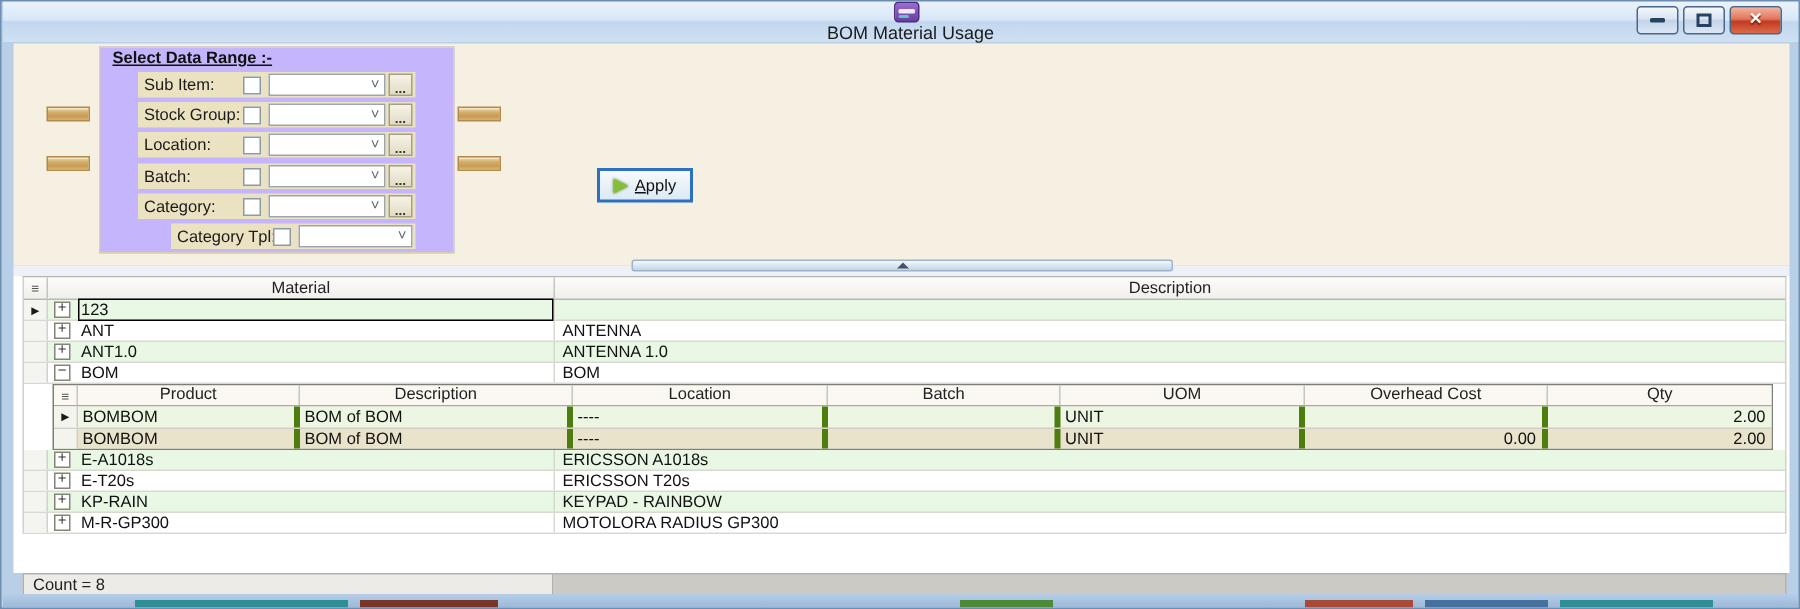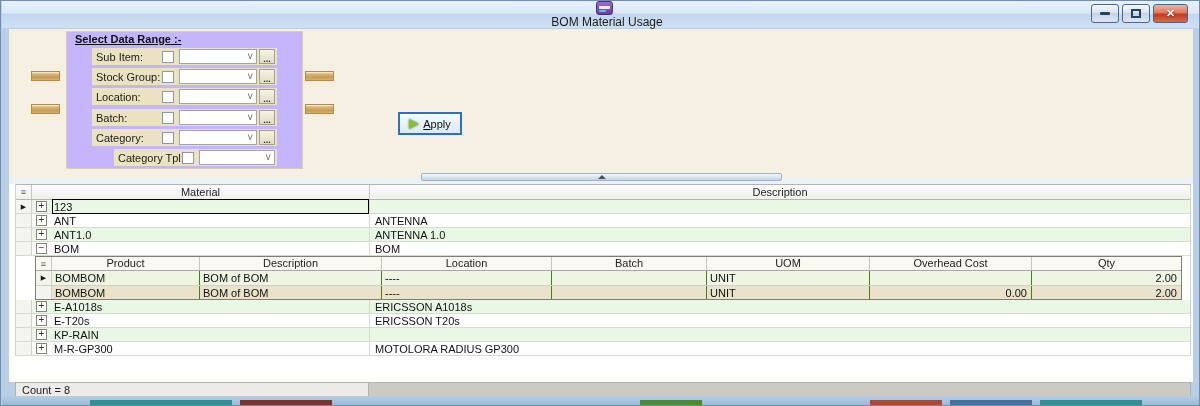--- a/index.html
+++ b/index.html
@@ -65,21 +65,21 @@
   .row-white { background:#ffffff; }
   .focus-ring { position:absolute; left:20px; right:0; top:-1px; bottom:-1px; border:1px solid #000; pointer-events:none; }
   
   .detail { margin-left:19px; width:1147px; border:1px solid #7e7e78; background:#fff; }
   .d-header { height:14px; display:flex; background:#faf8f1; border-bottom:1px solid #a8a8a0; }
   .d-corner { width:16px; flex:none; border-right:1px solid #c6c6be; display:flex; align-items:center; justify-content:center; font-size:9px; color:#555; }
   .d-h-cell { line-height:13px; text-align:center; color:#222; border-right:1px solid #c6c6be; }
   .d-row { height:14px; display:flex; }
   .d-row + .d-row { border-top:1px solid #d0d0c6; }
   .d-ind { width:16px; flex:none; background:#f4f4ee; border-right:1px solid #cfcfc5; display:flex; align-items:center; justify-content:center; font-size:7px; color:#1a1a1a; }
-  .d-cell { display:flex; align-items:center; padding-left:3px; border-right:1px solid #4d7c0f; overflow:hidden; white-space:nowrap; }
+  .d-cell { display:flex; align-items:center; padding-left:3px; border-right:4px solid #4d7c0f; overflow:hidden; white-space:nowrap; }
   .d-num { justify-content:flex-end; padding-right:4px; padding-left:0; }
   .c-product { width:148px; flex:none; } .c-desc { width:182px; flex:none; }
   .c-loc { width:170px; flex:none; }    .c-batch { width:155px; flex:none; }
   .c-uom { width:163px; flex:none; }    .c-ovh { width:162px; flex:none; }
   .c-qty { flex:1; border-right:none; }
   .d-green { background:#edf6e2; } .d-tan { background:#e9e3cb; }
   
   .statusbar { position:absolute; left:14px; top:381px; width:1176px; height:16px; display:flex; font-size:11px; color:#222; }
   .status-left { width:354px; flex:none; background:#ecebe7; border:1px solid #b2b2ac; display:flex; align-items:center; padding-left:6px; }
   .status-right { flex:1; background:#cbcac5; border:1px solid #b2b2ac; border-left:none; }
@@ -272,20 +272,21 @@
           </div>
         <div class="g-desc">ERICSSON T20s</div>
       </div>
 
       <div class="g-row row-green">
         <div class="g-ind"></div>
         <div class="g-mat">
             <span class="expand-box">+</span>
             <span>KP-RAIN</span>
           </div>
+        <div class="g-desc">KEYPAD - RAINBOW</div>
       </div>
 
       <div class="g-row row-white">
         <div class="g-ind"></div>
         <div class="g-mat">
             <span class="expand-box">+</span>
             <span>M-R-GP300</span>
           </div>
         <div class="g-desc">MOTOLORA RADIUS GP300</div>
       </div>

